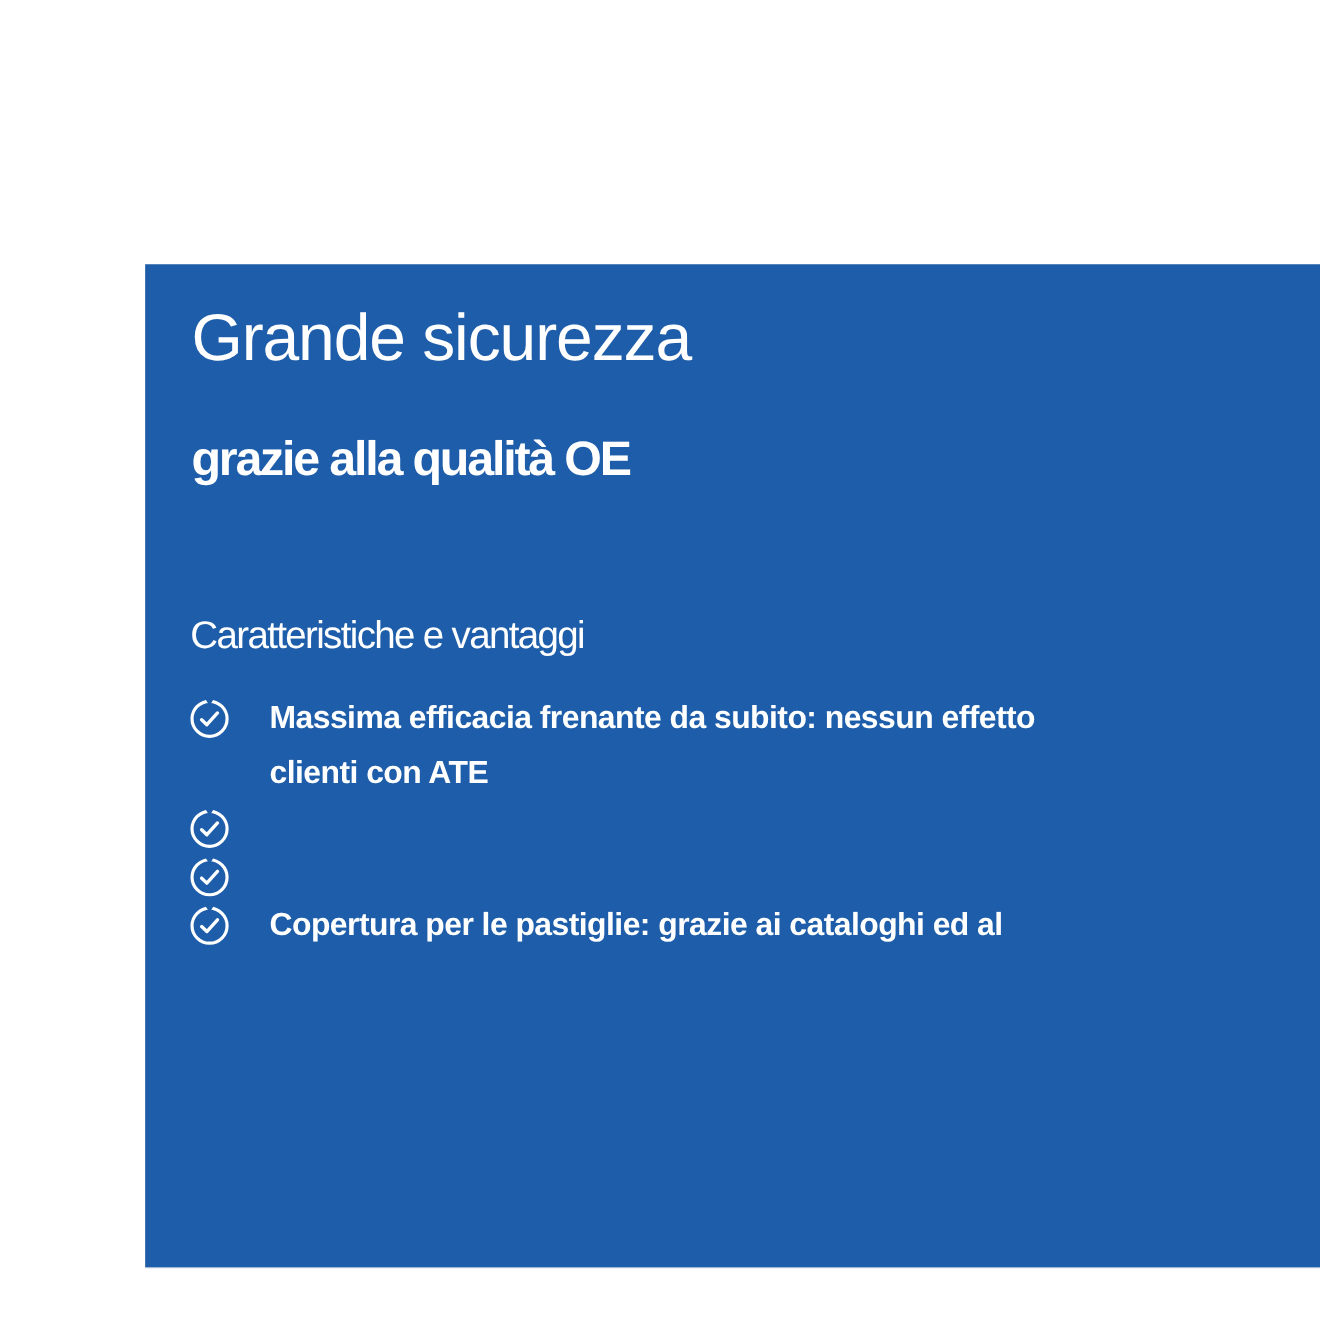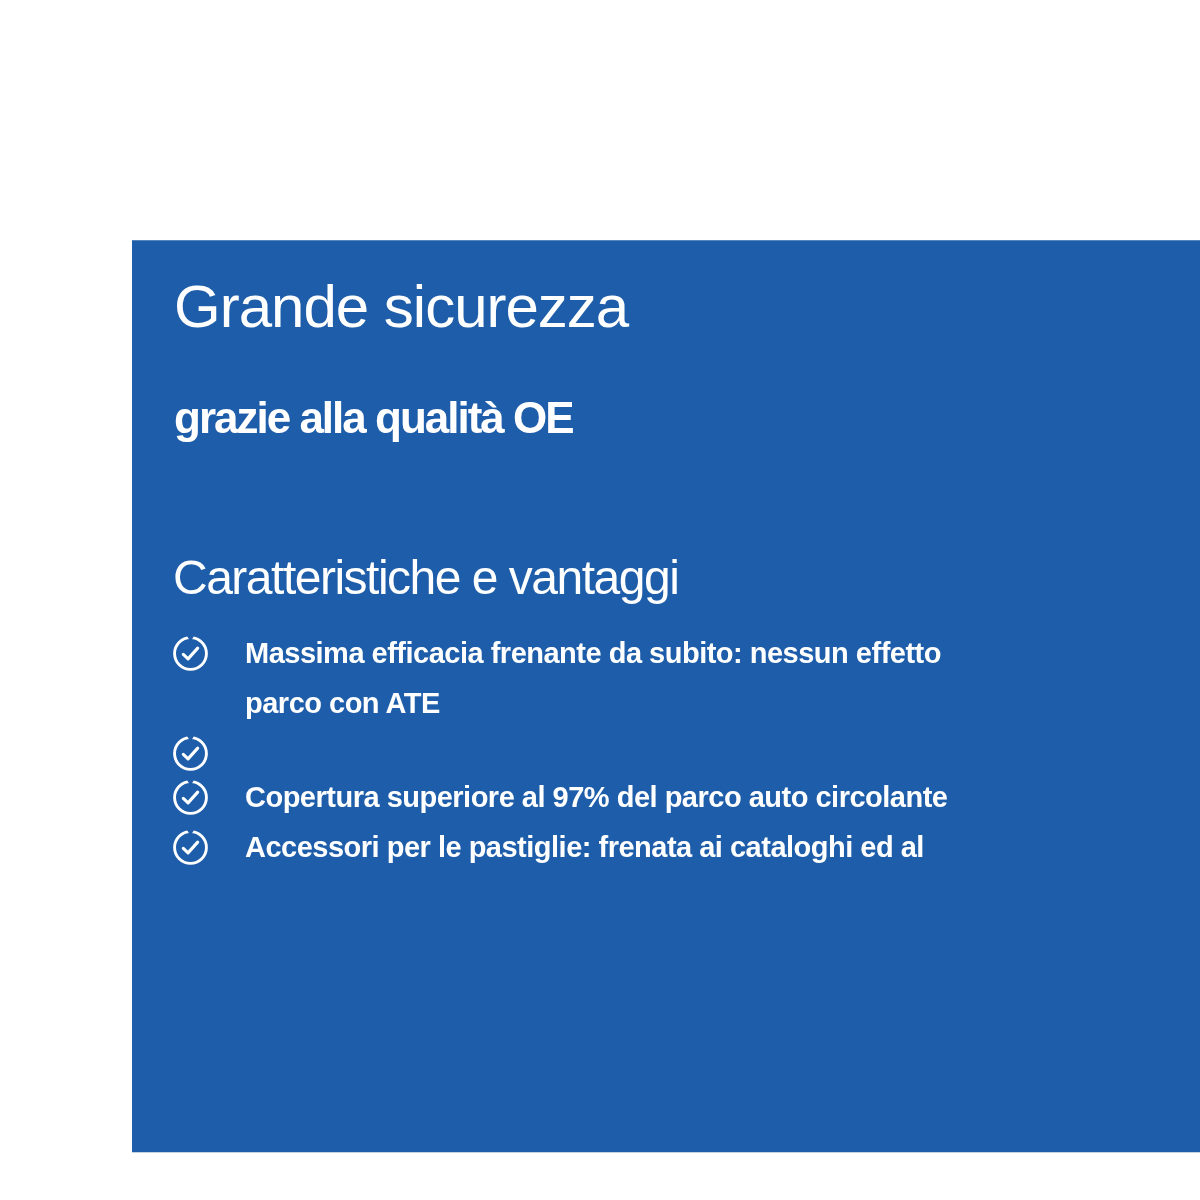--- a/index.html
+++ b/index.html
@@ -45,21 +45,21 @@
     line-height: 64px;
     font-weight: 700;
     letter-spacing: -2px;
     color: #ffffff;
     white-space: nowrap;
   }
   .section-heading {
     position: absolute;
     left: 41px;
     top: 316px;
-    font-size: 48px;
+    font-size: 35px;
     line-height: 44px;
     font-weight: 400;
     letter-spacing: -1.5px;
     color: #ffffff;
     white-space: nowrap;
   }
   .benefits {
     position: absolute;
     left: 40px;
     top: 388px;
@@ -113,21 +113,21 @@
       <li class="benefit">
         <span class="check">
           <svg viewBox="0 0 36 36" xmlns="http://www.w3.org/2000/svg">
             <circle cx="18" cy="18" r="15.5" fill="none" stroke="#ffffff" stroke-width="2.8"></circle>
             <polygon points="14,0 22,0 18,6.5" fill="#1e5da9"></polygon>
             <path d="M11 18.8 L15.6 23.2 L25 12.8" fill="none" stroke="#ffffff" stroke-width="3" stroke-linecap="round" stroke-linejoin="round"></path>
           </svg>
         </span>
         <div class="benefit-text">
           <div class="line">Massima efficacia frenante da subito: nessun effetto</div>
-          <div class="line">parco con ATE</div>
+          <div class="line">clienti con ATE</div>
         </div>
       </li>
 
 
       <li class="benefit">
         <span class="check">
           <svg viewBox="0 0 36 36" xmlns="http://www.w3.org/2000/svg">
             <circle cx="18" cy="18" r="15.5" fill="none" stroke="#ffffff" stroke-width="2.8"></circle>
             <polygon points="14,0 22,0 18,6.5" fill="#1e5da9"></polygon>
             <path d="M11 18.8 L15.6 23.2 L25 12.8" fill="none" stroke="#ffffff" stroke-width="3" stroke-linecap="round" stroke-linejoin="round"></path>
@@ -136,33 +136,30 @@
       </li>
 
       <li class="benefit">
         <span class="check">
           <svg viewBox="0 0 36 36" xmlns="http://www.w3.org/2000/svg">
             <circle cx="18" cy="18" r="15.5" fill="none" stroke="#ffffff" stroke-width="2.8"></circle>
             <polygon points="14,0 22,0 18,6.5" fill="#1e5da9"></polygon>
             <path d="M11 18.8 L15.6 23.2 L25 12.8" fill="none" stroke="#ffffff" stroke-width="3" stroke-linecap="round" stroke-linejoin="round"></path>
           </svg>
         </span>
-        <div class="benefit-text">
-          <div class="line">Copertura superiore al 97% del parco auto circolante</div>
-        </div>
       </li>
 
       <li class="benefit">
         <span class="check">
           <svg viewBox="0 0 36 36" xmlns="http://www.w3.org/2000/svg">
             <circle cx="18" cy="18" r="15.5" fill="none" stroke="#ffffff" stroke-width="2.8"></circle>
             <polygon points="14,0 22,0 18,6.5" fill="#1e5da9"></polygon>
             <path d="M11 18.8 L15.6 23.2 L25 12.8" fill="none" stroke="#ffffff" stroke-width="3" stroke-linecap="round" stroke-linejoin="round"></path>
           </svg>
         </span>
         <div class="benefit-text">
-          <div class="line">Accessori per le pastiglie: frenata ai cataloghi ed al</div>
+          <div class="line">Copertura per le pastiglie: grazie ai cataloghi ed al</div>
         </div>
       </li>
 
     </ul>
   </div>
 </div>
 
 </body></html>

